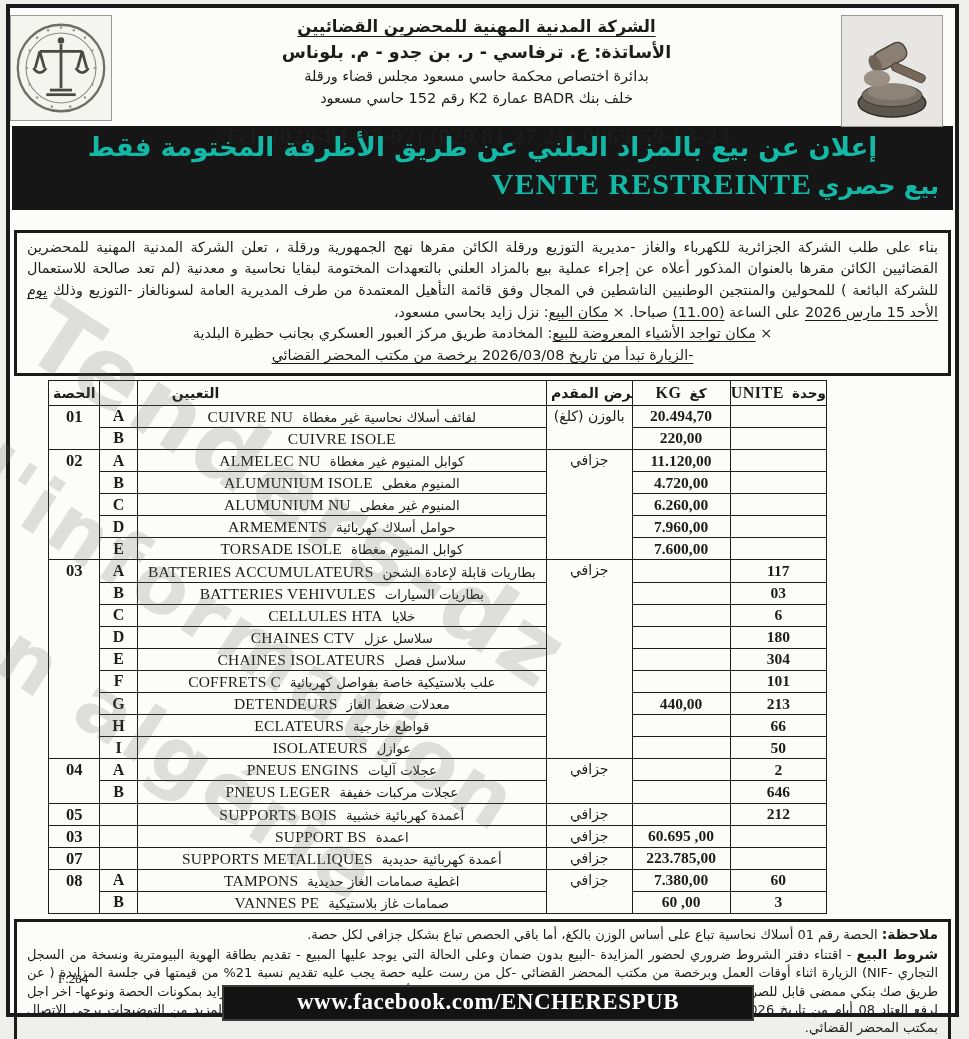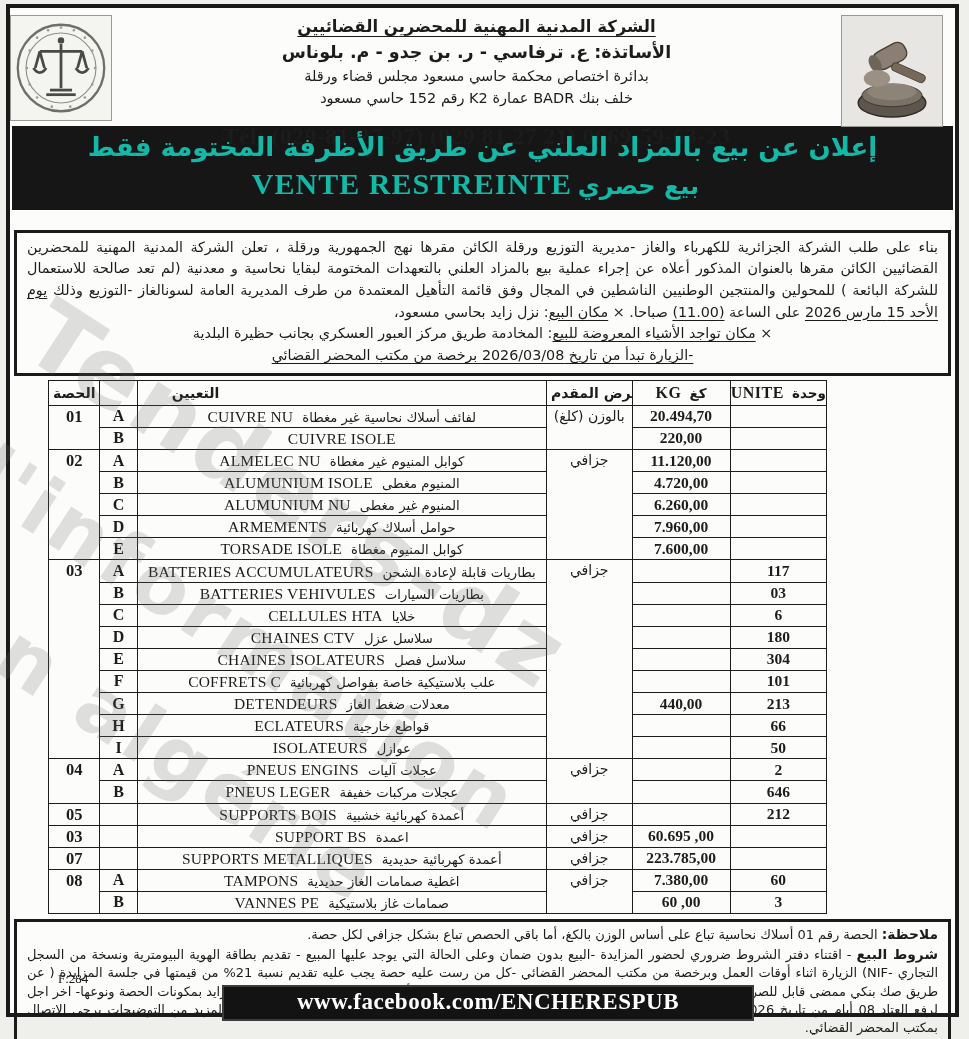--- a/index.html
+++ b/index.html
@@ -19,21 +19,21 @@
   .header{display:flex;align-items:flex-start;padding:7px 12px 0 0;height:116px;box-sizing:border-box;}
   .logo-box{width:100px;height:104px;border:1px solid #9a9a94;background:#f4f4f0;flex:0 0 auto;display:flex;align-items:center;justify-content:center;}
   .header-center{flex:1;text-align:center;padding:0 6px;line-height:1.45;}
   .org-line{font-size:16.5px;font-weight:bold;text-decoration:underline;text-underline-offset:4px;}
   .lawyers-line{font-size:17.5px;font-weight:bold;margin-top:1px;}
   .juris-line,.addr-line{font-size:14.5px;margin-top:1px;}
   .phone-line{font-family:Liberation Serif, serif;font-size:24px;font-weight:bold;margin-top:10px;letter-spacing:.3px;}
   
   .banner{background:#161616;color:#14b8a6;text-align:center;padding:5px 0 9px;margin:2px 2px 0 2px;}
   .banner-ar{font-size:26px;font-weight:bold;line-height:1.25;}
-  .banner-fr-row{margin-top:3px;font-weight:bold;}
+  .banner-fr-row{margin-top:3px;font-weight:bold;text-align:right;}
   .banner-fr{font-family:"Liberation Serif",serif;font-size:30px;letter-spacing:1px;}
   .banner-ar2{font-size:24px;margin-right:14px;}
   
   .intro{border:3px solid #1b1b1b;margin:20px 4px 0 4px;padding:4px 10px 6px;direction:rtl;font-size:14.3px;line-height:1.52;}
   .intro .p1{text-align:justify;}
   .intro .cline{text-align:center;}
   .u{text-decoration:underline;text-underline-offset:3px;}
   
   .lots-table{border-collapse:collapse;margin:4px 22px 0 38px;width:779px;table-layout:fixed;}
   .lots-table th,.lots-table td{border:1.6px solid #1d1d1d;padding:0 4px;height:22.1px;box-sizing:border-box;overflow:hidden;white-space:nowrap;}

